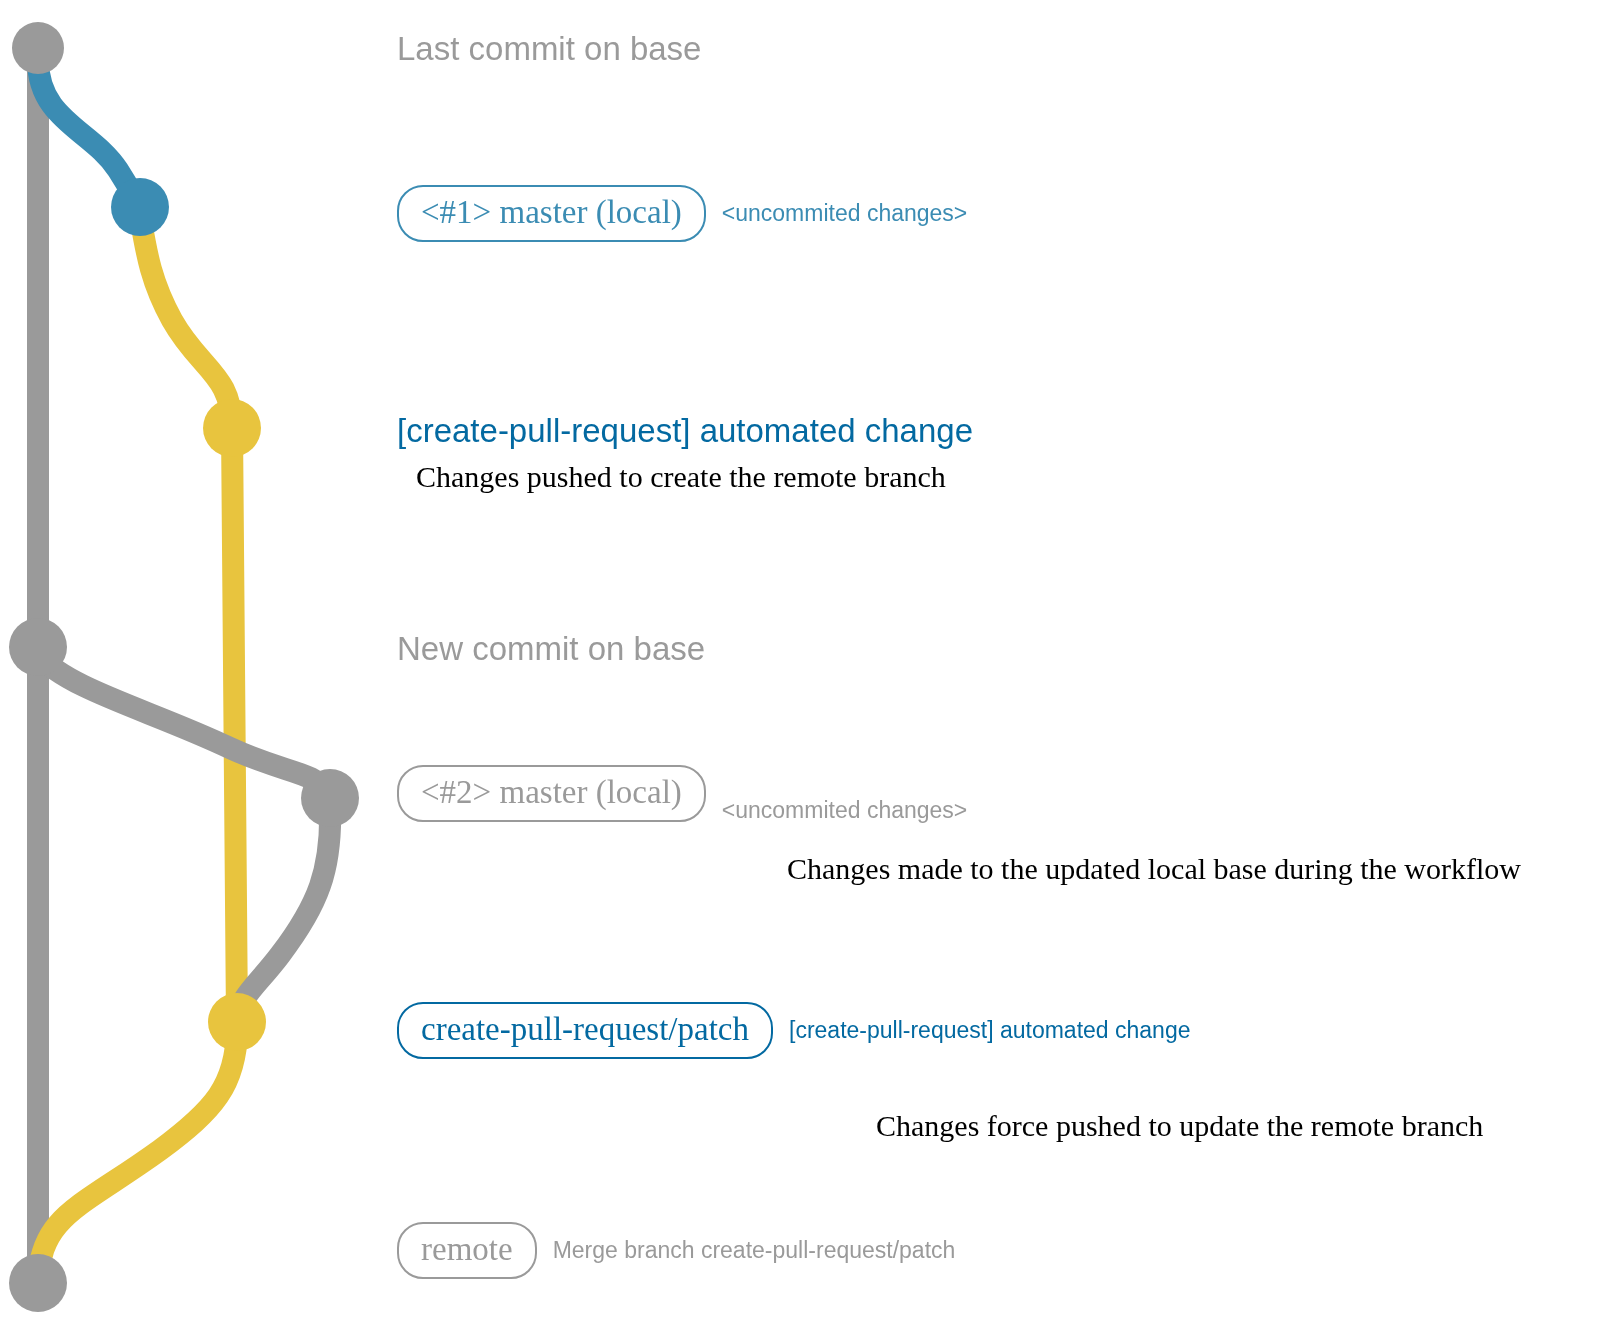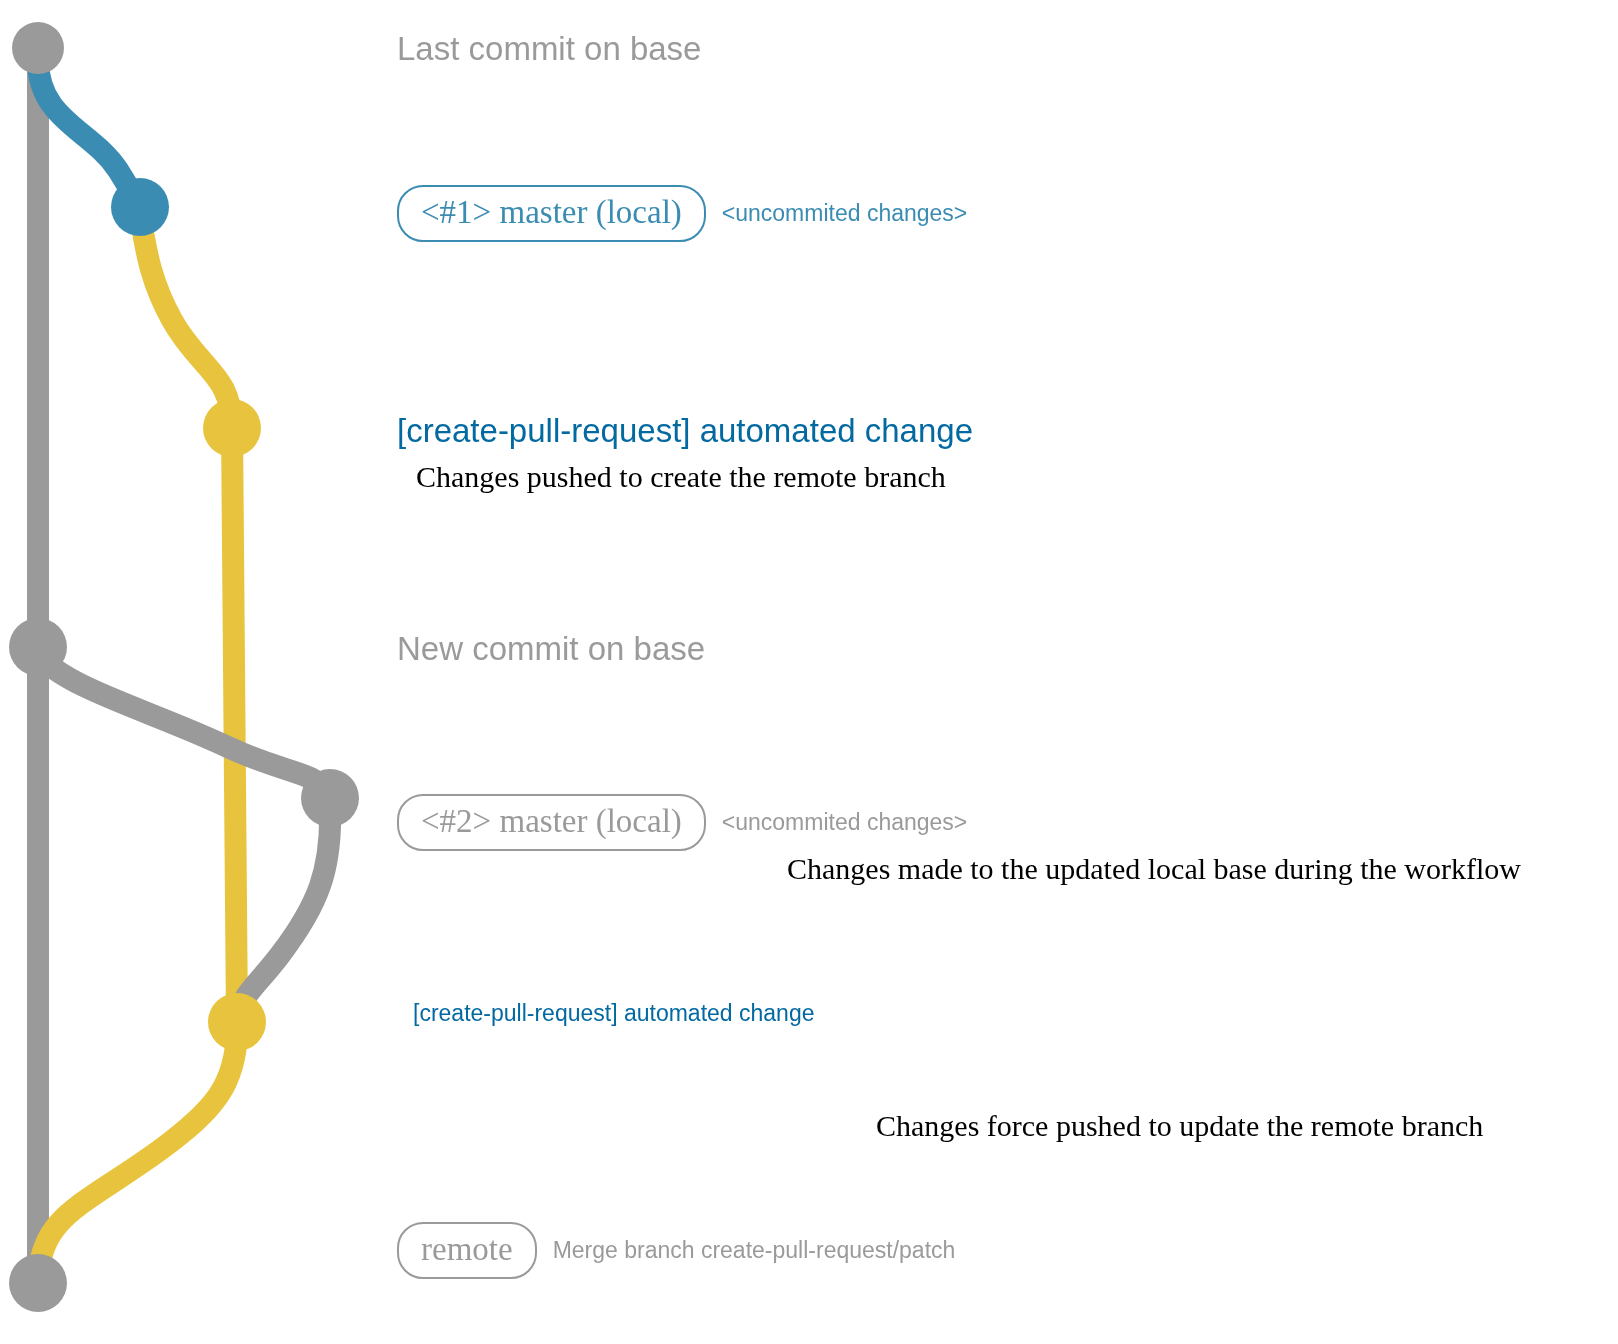--- a/index.html
+++ b/index.html
@@ -113,27 +113,28 @@
 
   <div class="row" style="left:397px; top:414px;">
     <span class="plain-title c-gold">[create-pull-request] automated change</span>
   </div>
   <div class="desc" style="left:416px; top:462px;">Changes pushed to create the remote branch</div>
 
   <div class="row" style="left:397px; top:632px;">
     <span class="plain-title c-gray">New commit on base</span>
   </div>
 
-  <div class="row" style="left:397px; top:794px;">
+  <div class="row" style="left:397px; top:765px;align-items:flex-end;">
     <span class="badge c-gray">&lt;#2&gt; master (local)</span>
     <span class="subject c-gray">&lt;uncommited changes&gt;</span>
   </div>
   <div class="desc" style="left:787px; top:854px;">Changes made to the updated local base during the workflow</div>
 
   <div class="row" style="left:397px; top:1002px;">
+    <span class="badge c-gold">create-pull-request/patch</span>
     <span class="subject c-gold">[create-pull-request] automated change</span>
   </div>
   <div class="desc" style="left:876px; top:1111px;">Changes force pushed to update the remote branch</div>
 
   <div class="row" style="left:397px; top:1222px;">
     <span class="badge c-gray">remote</span>
     <span class="subject c-gray">Merge branch create-pull-request/patch</span>
   </div>
 
 </div>

